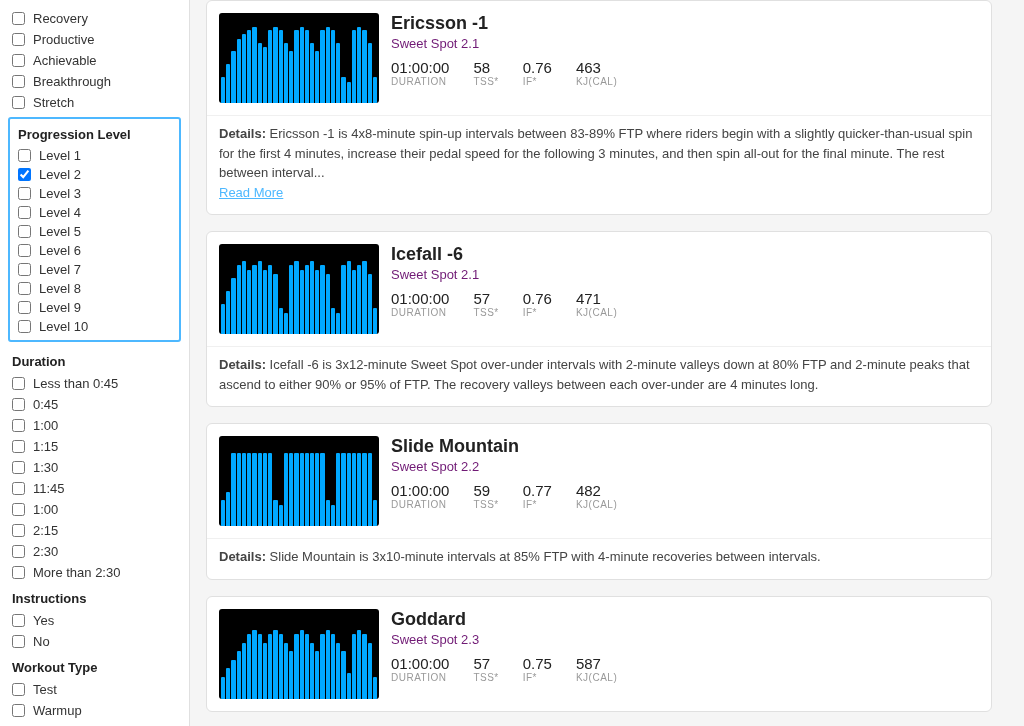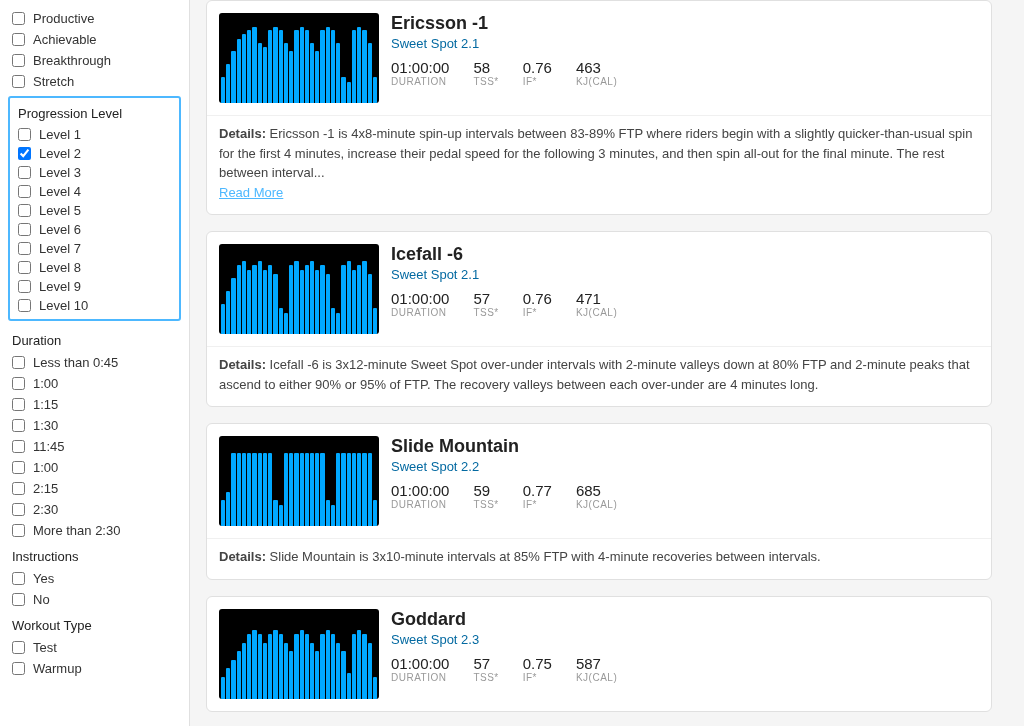--- a/index.html
+++ b/index.html
@@ -37,21 +37,21 @@
       flex-shrink: 0;
     }
 
     .sidebar-item label {
       cursor: pointer;
       color: #333;
       font-size: 13px;
     }
 
     .section-header {
-      font-weight: 400;
+      font-weight: 700;
       font-size: 13px;
       color: #222;
       padding: 8px 12px 4px 12px;
     }
 
     .progression-box {
       border: 2px solid #4db8ff;
       border-radius: 3px;
       margin: 4px 8px;
       padding: 4px 0;
@@ -106,21 +106,21 @@
 
     .workout-name {
       font-size: 18px;
       font-weight: 600;
       color: #222;
       margin-bottom: 2px;
     }
 
     .workout-type {
       font-size: 13px;
-      color: #0369a1;
+      color: #701a75;
       margin-bottom: 8px;
     }
 
     .stats-row {
       display: flex;
       gap: 24px;
     }
 
     .stat {
       display: flex;
@@ -178,20 +178,24 @@
       border-radius: 1px 1px 0 0;
     }
   </style>
 </head>
 <body>
 
 <div class="sidebar">
 
   <div class="sidebar-item">
     <input type="checkbox" style="">
+    <label>Recovery</label>
+  </div>
+  <div class="sidebar-item">
+    <input type="checkbox" style="">
     <label>Productive</label>
   </div>
   <div class="sidebar-item">
     <input type="checkbox" style="">
     <label>Achievable</label>
   </div>
   <div class="sidebar-item">
     <input type="checkbox" style="">
     <label>Breakthrough</label>
   </div>
@@ -241,20 +245,24 @@
     <div class="sidebar-item">
       <input type="checkbox" style="">
       <label>Level 10</label>
     </div>
   </div>
 
   <div class="section-header">Duration</div>
   <div class="sidebar-item">
     <input type="checkbox" style="">
     <label>Less than 0:45</label>
+  </div>
+  <div class="sidebar-item">
+    <input type="checkbox" style="">
+    <label>0:45</label>
   </div>
   <div class="sidebar-item">
     <input type="checkbox" style="">
     <label>1:00</label>
   </div>
   <div class="sidebar-item">
     <input type="checkbox" style="">
     <label>1:15</label>
   </div>
   <div class="sidebar-item">
@@ -487,21 +495,21 @@
           </div>
           <div class="stat">
             <span class="stat-value">59</span>
             <span class="stat-label">TSS*</span>
           </div>
           <div class="stat">
             <span class="stat-value">0.77</span>
             <span class="stat-label">IF*</span>
           </div>
           <div class="stat">
-            <span class="stat-value">685</span>
+            <span class="stat-value">482</span>
             <span class="stat-label">kJ(Cal)</span>
           </div>
         </div>
       </div>
     </div>
 
     <div class="card-details">
       <span class="details-label">Details:</span>
       Slide Mountain is 3x10-minute intervals at 85% FTP with 4-minute recoveries between intervals.
       

